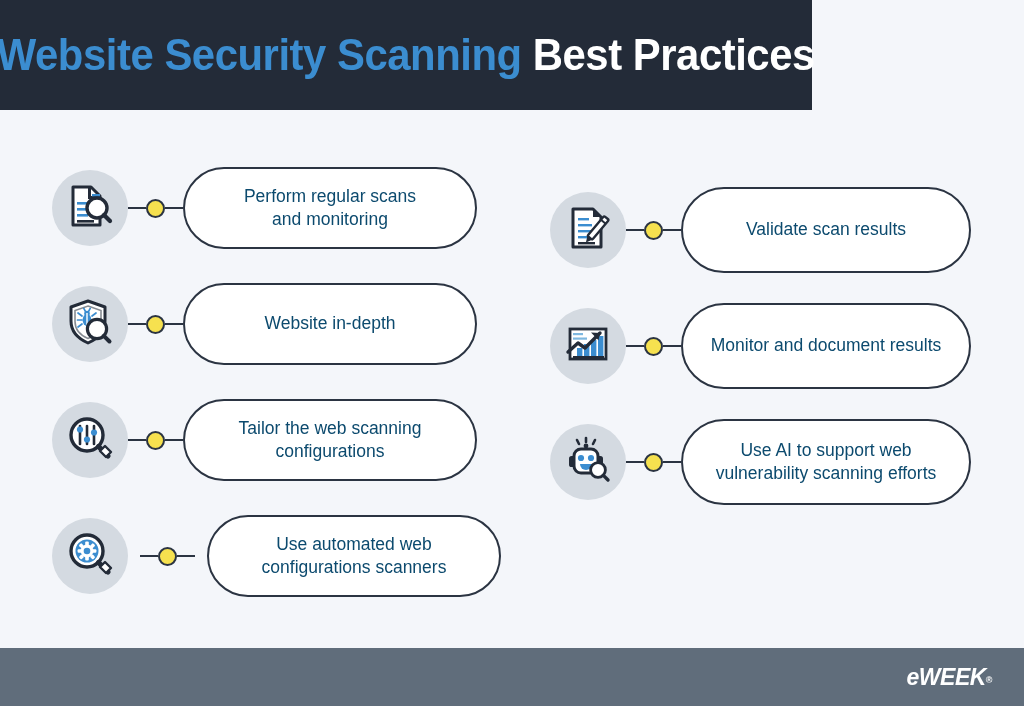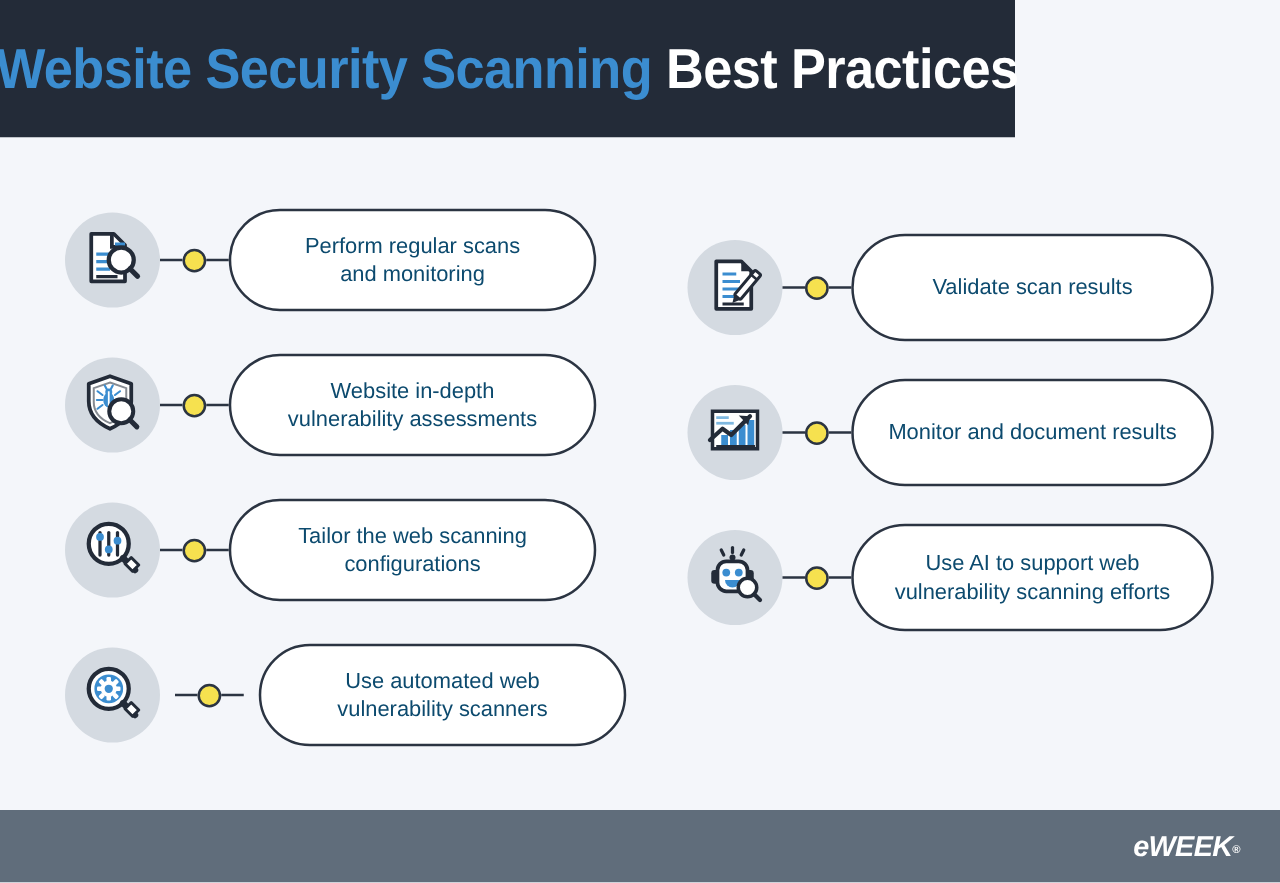--- a/index.html
+++ b/index.html
@@ -206,21 +206,20 @@
         </span>
       </div>
       <div class="connector">
         <div class="conn-line"></div>
         <div class="conn-dot"></div>
         <div class="conn-line"></div>
       </div>
       <div class="pill pill-l">
         <span>
           <span>Website in-depth</span><br>
-          <span>vulnerability assessments</span>
         </span>
       </div>
     </div>
 
     <div class="row" style="left:52px; top:282px;justify-content:center;">
       <div class="icon-circle">
         <span>
           <svg width="52" height="52" viewBox="0 0 52 52">
             <circle cx="23" cy="23" r="16" fill="#ffffff" stroke="#232b38" stroke-width="3.4"></circle>
             <g stroke="#232b38" stroke-width="2.6" stroke-linecap="round">
@@ -273,21 +272,21 @@
         </span>
       </div>
       <div class="connector">
         <div class="conn-line"></div>
         <div class="conn-dot"></div>
         <div class="conn-line"></div>
       </div>
       <div class="pill pill-l">
         <span>
           <span>Use automated web</span><br>
-          <span>vulnerability scanners</span>
+          <span>configurations scanners</span>
         </span>
       </div>
     </div>
 
   </div>
 
   <div class="column col-right">
 
     <div class="row" style="left:38px; top:72px;">
       <div class="icon-circle">

